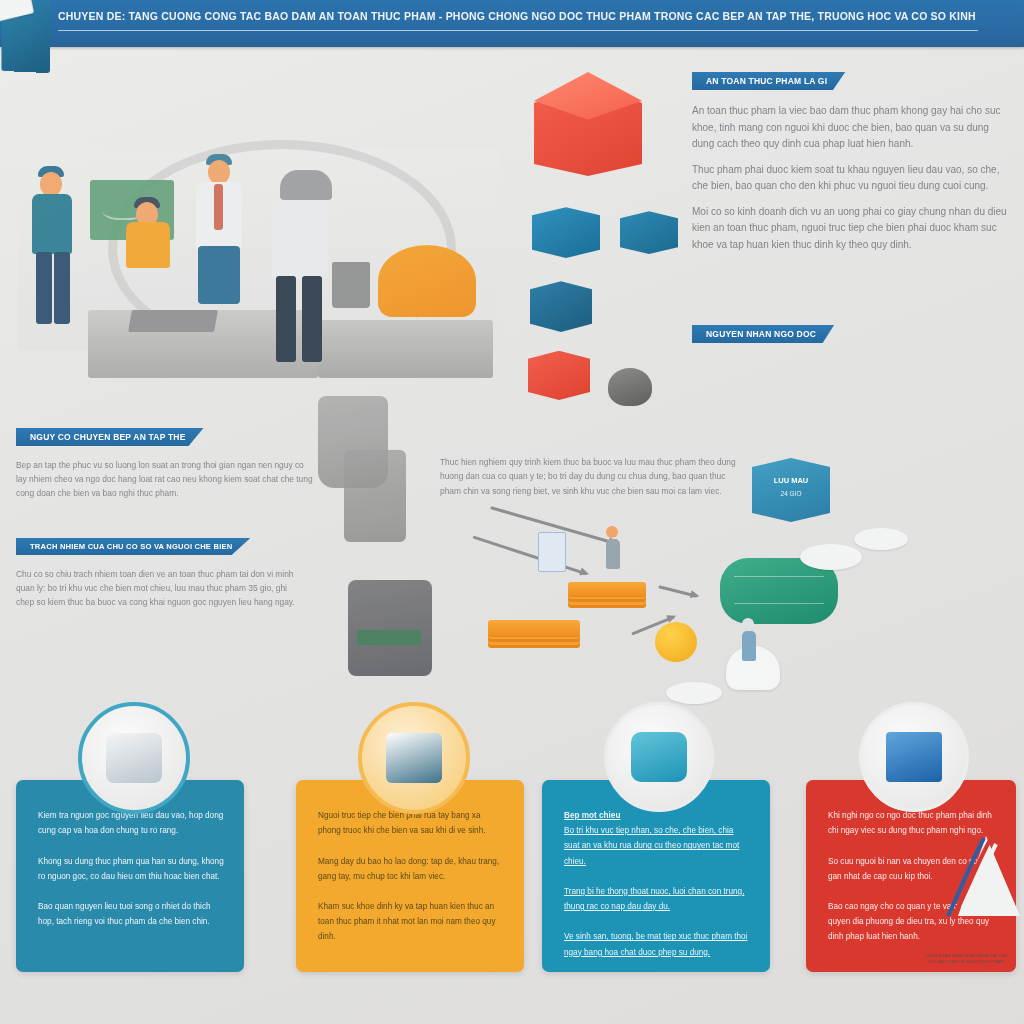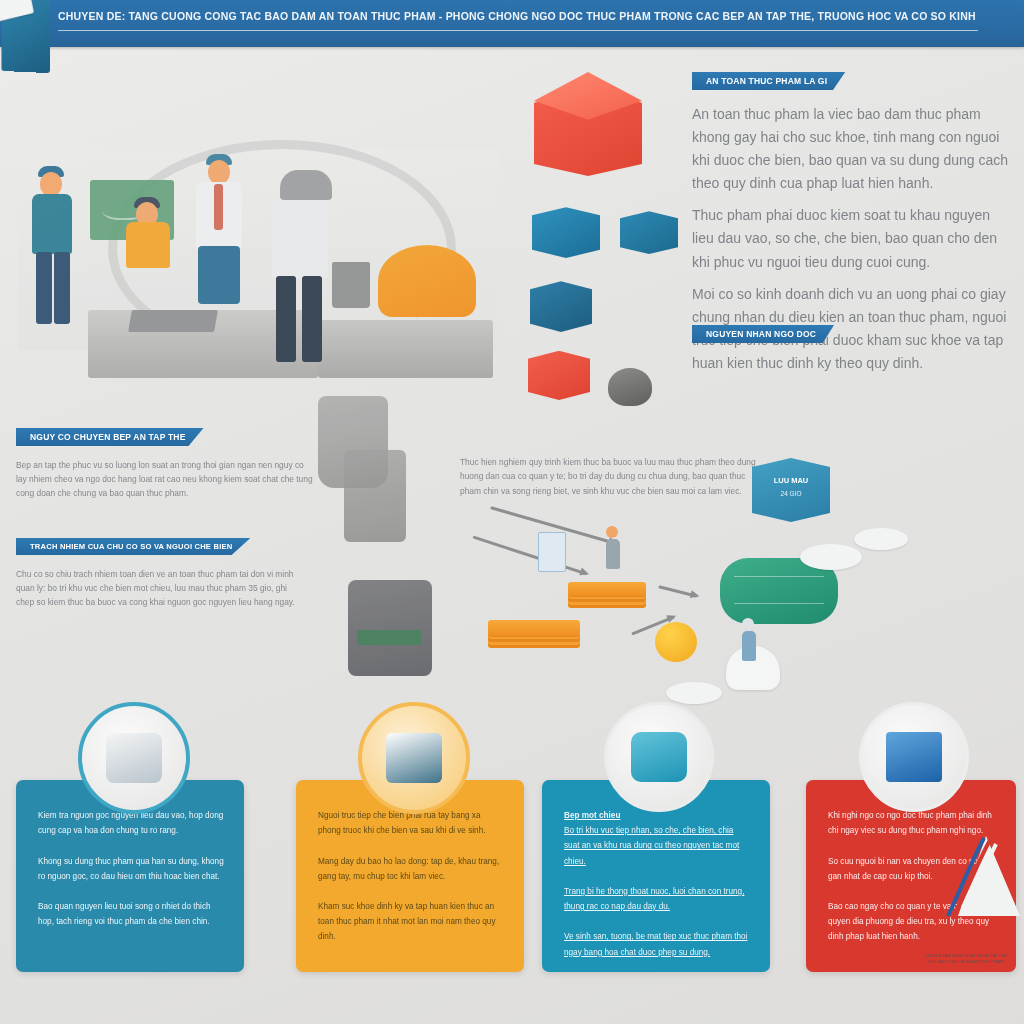--- a/index.html
+++ b/index.html
@@ -105,28 +105,28 @@
   
   .rcol{position:absolute;left:692px;top:72px;width:320px;}
   .badge{
     display:inline-block;position:relative;
     background:linear-gradient(180deg,#2f7ab4,#2569a0);
     color:#fff;font-size:8.5px;font-weight:bold;letter-spacing:.2px;
     padding:4px 18px 4px 14px;
     clip-path:polygon(0 0,100% 0,92% 100%,0 100%);
     white-space:nowrap;overflow:hidden;max-width:250px;
   }
-  .para{color:#6e7378;font-size:14px;line-height:1.65;margin-top:9px;opacity:.85;}
+  .para{color:#6e7378;font-size:10px;line-height:1.65;margin-top:9px;opacity:.85;}
 
   
   .lblock{position:absolute;left:16px;width:300px;}
   .lblock .para{color:#72777c;font-size:8.4px;}
 
   
-  .midblock{position:absolute;left:460px;top:455px;width:300px;}
+  .midblock{position:absolute;left:440px;top:455px;width:300px;}
   .midblock .para{color:#72777c;font-size:8.4px;line-height:1.7;margin-top:0;}
 
   
   .hexbadge{position:absolute;left:752px;top:458px;width:78px;height:64px;
     background:linear-gradient(160deg,#43a0c4,#2b7ea6);
     clip-path:polygon(0 14%,50% 0,100% 14%,100% 86%,50% 100%,0 86%);
     color:#fff;font-size:7.5px;font-weight:bold;text-align:center;}
   .hexbadge .t1{margin-top:18px;}
   .hexbadge .t2{margin-top:5px;font-weight:normal;font-size:6.5px;opacity:.9;}
 
@@ -267,21 +267,21 @@
     <div class="para">Thuc pham phai duoc kiem soat tu khau nguyen lieu dau vao, so che, che bien, bao quan cho den khi phuc vu nguoi tieu dung cuoi cung.</div>
     <div class="para">Moi co so kinh doanh dich vu an uong phai co giay chung nhan du dieu kien an toan thuc pham, nguoi truc tiep che bien phai duoc kham suc khoe va tap huan kien thuc dinh ky theo quy dinh.</div>
   </div>
 
   <div class="rcol" style="top:325px;">
     <div class="badge">NGUYEN NHAN NGO DOC</div>
   </div>
 
   <div class="lblock" style="top:428px;">
     <div class="badge">NGUY CO CHUYEN BEP AN TAP THE</div>
-    <div class="para">Bep an tap the phuc vu so luong lon suat an trong thoi gian ngan nen nguy co lay nhiem cheo va ngo doc hang loat rat cao neu khong kiem soat chat che tung cong doan che chung va bao quan thuc pham.</div>
+    <div class="para">Bep an tap the phuc vu so luong lon suat an trong thoi gian ngan nen nguy co lay nhiem cheo va ngo doc hang loat rat cao neu khong kiem soat chat che tung cong doan che bien va bao nghi thuc pham.</div>
   </div>
 
   <div class="lblock" style="top:538px;width:290px;">
     <div class="badge" style="max-width:278px;font-size:7.6px;">TRACH NHIEM CUA CHU CO SO VA NGUOI CHE BIEN</div>
     <div class="para">Chu co so chiu trach nhiem toan dien ve an toan thuc pham tai don vi minh quan ly: bo tri khu vuc che bien mot chieu, luu mau thuc pham 35 gio, ghi chep so kiem thuc ba buoc va cong khai nguon goc nguyen lieu hang ngay.</div>
   </div>
 
   <div class="midblock">
     <div class="para">Thuc hien nghiem quy trinh kiem thuc ba buoc va luu mau thuc pham theo dung huong dan cua co quan y te; bo tri day du dung cu chua dung, bao quan thuc pham chin va song rieng biet, ve sinh khu vuc che bien sau moi ca lam viec.</div>
   </div>

